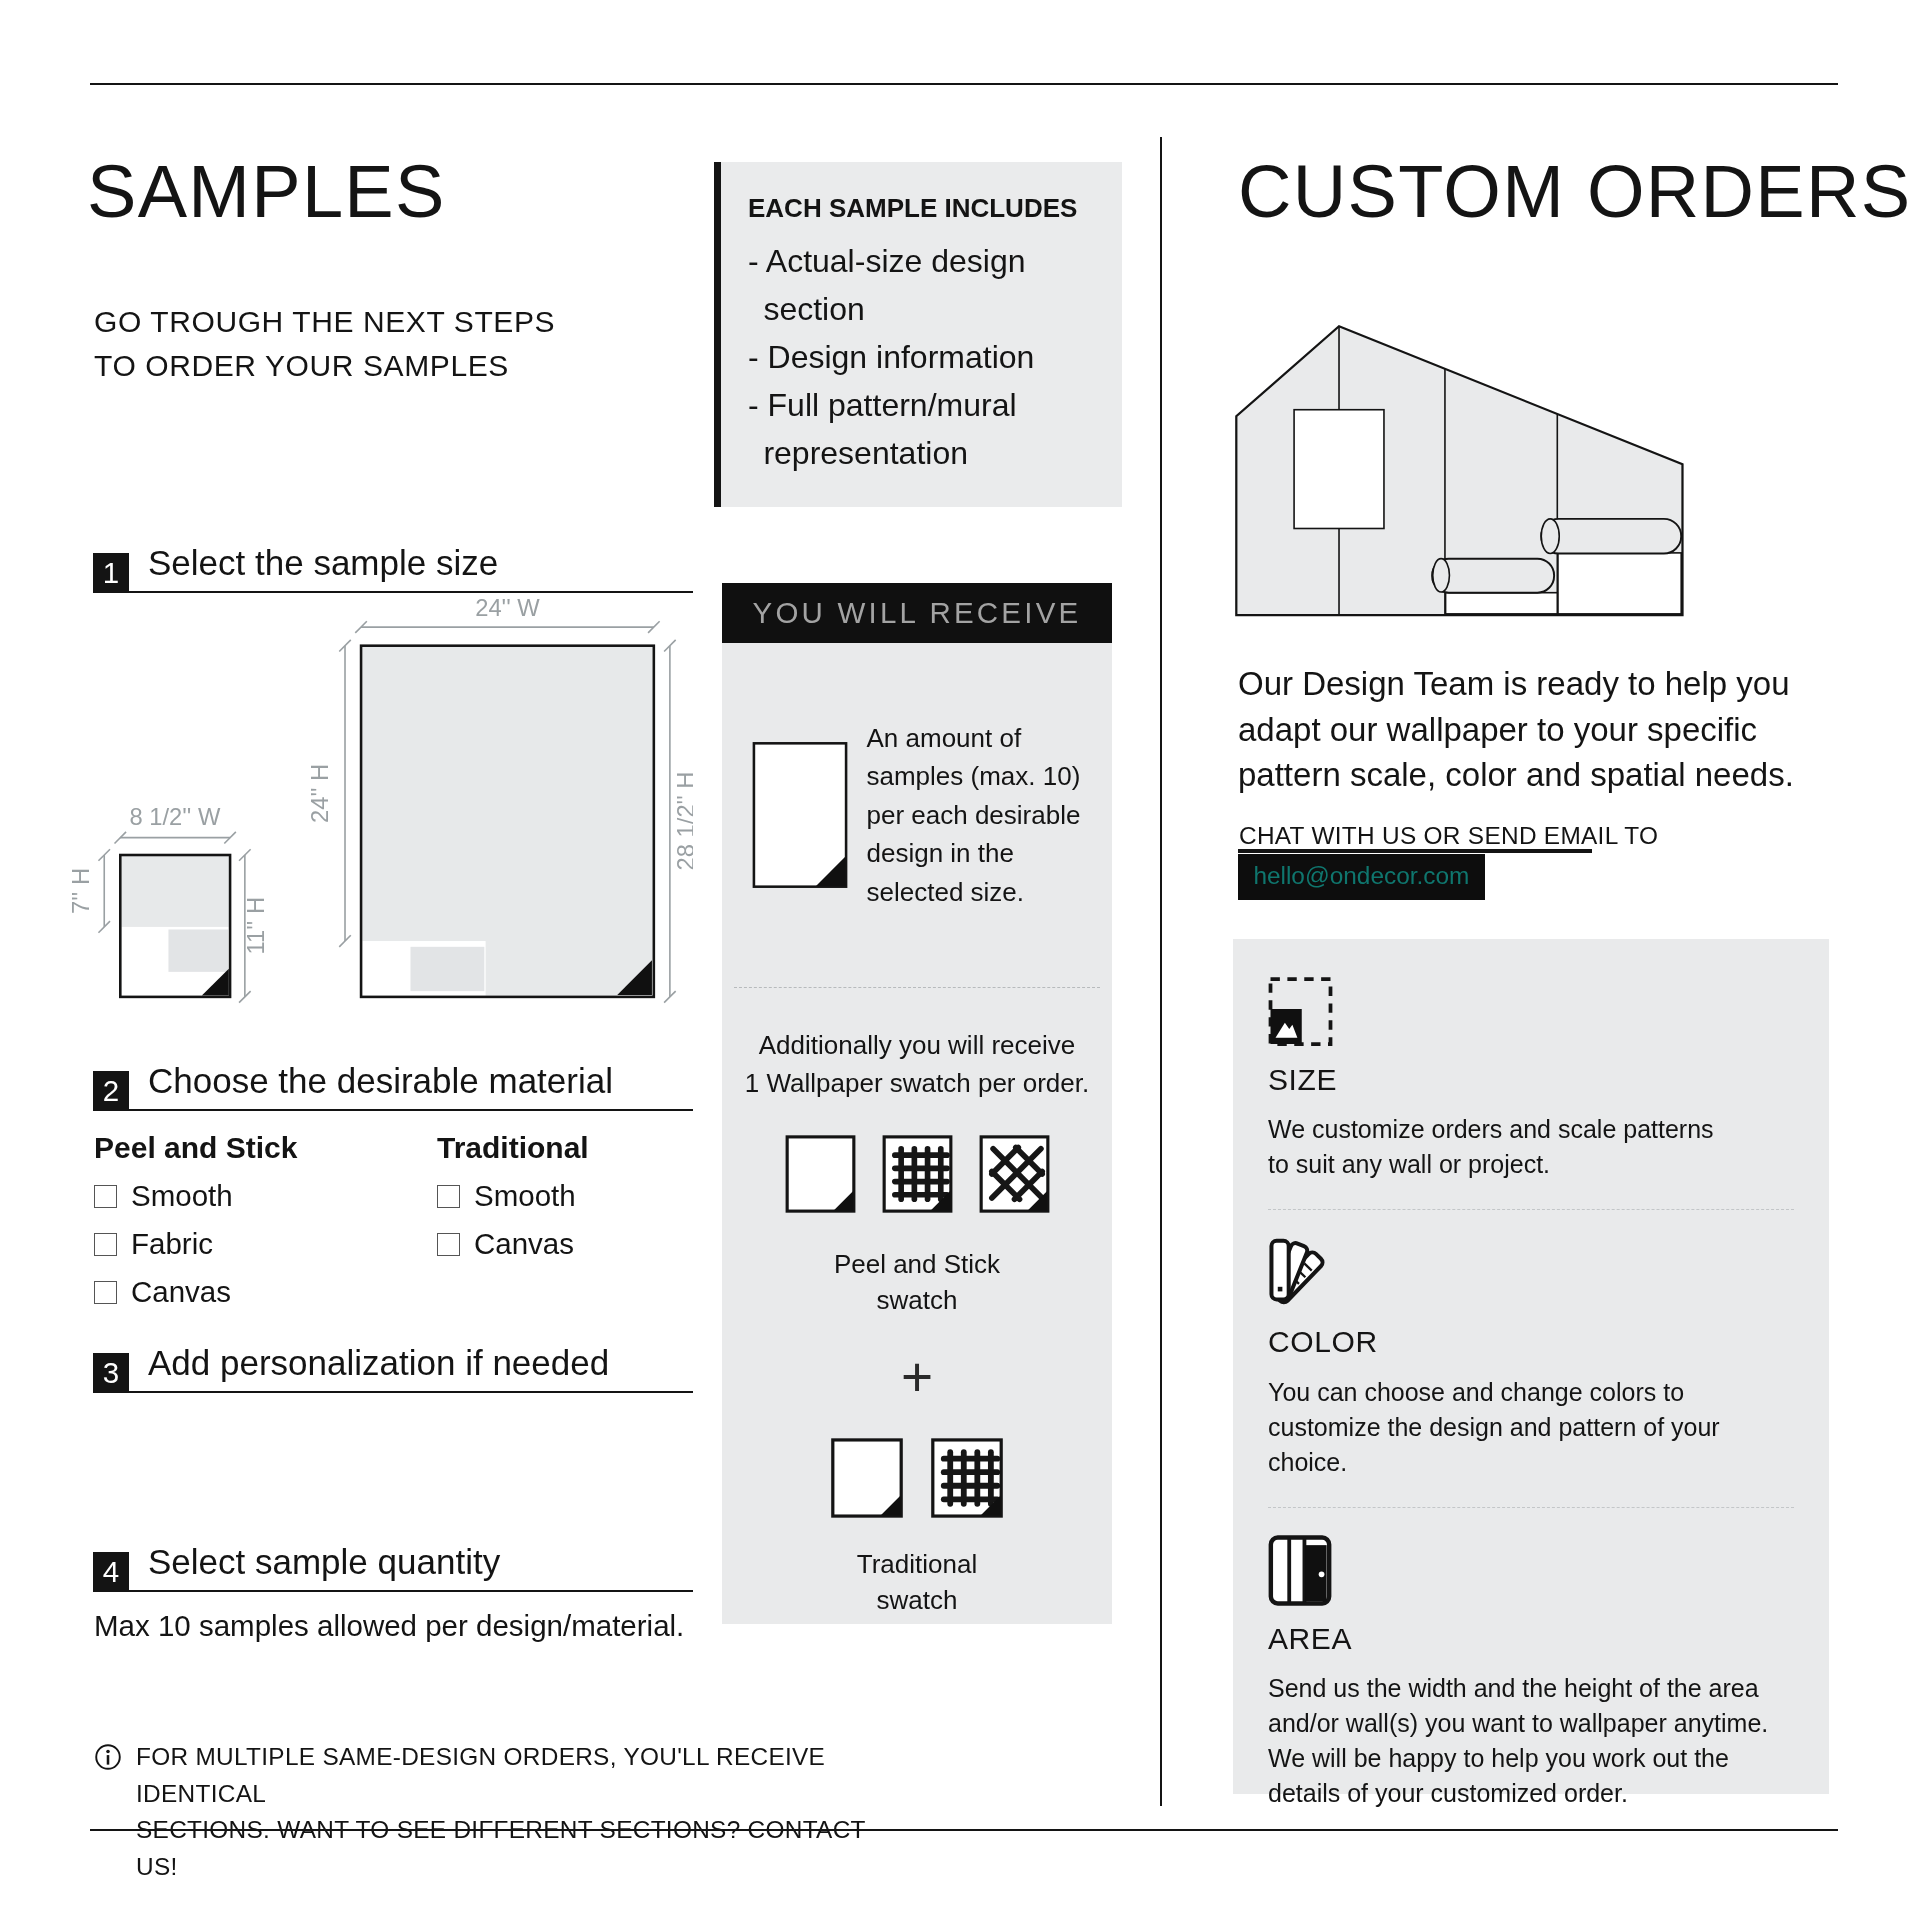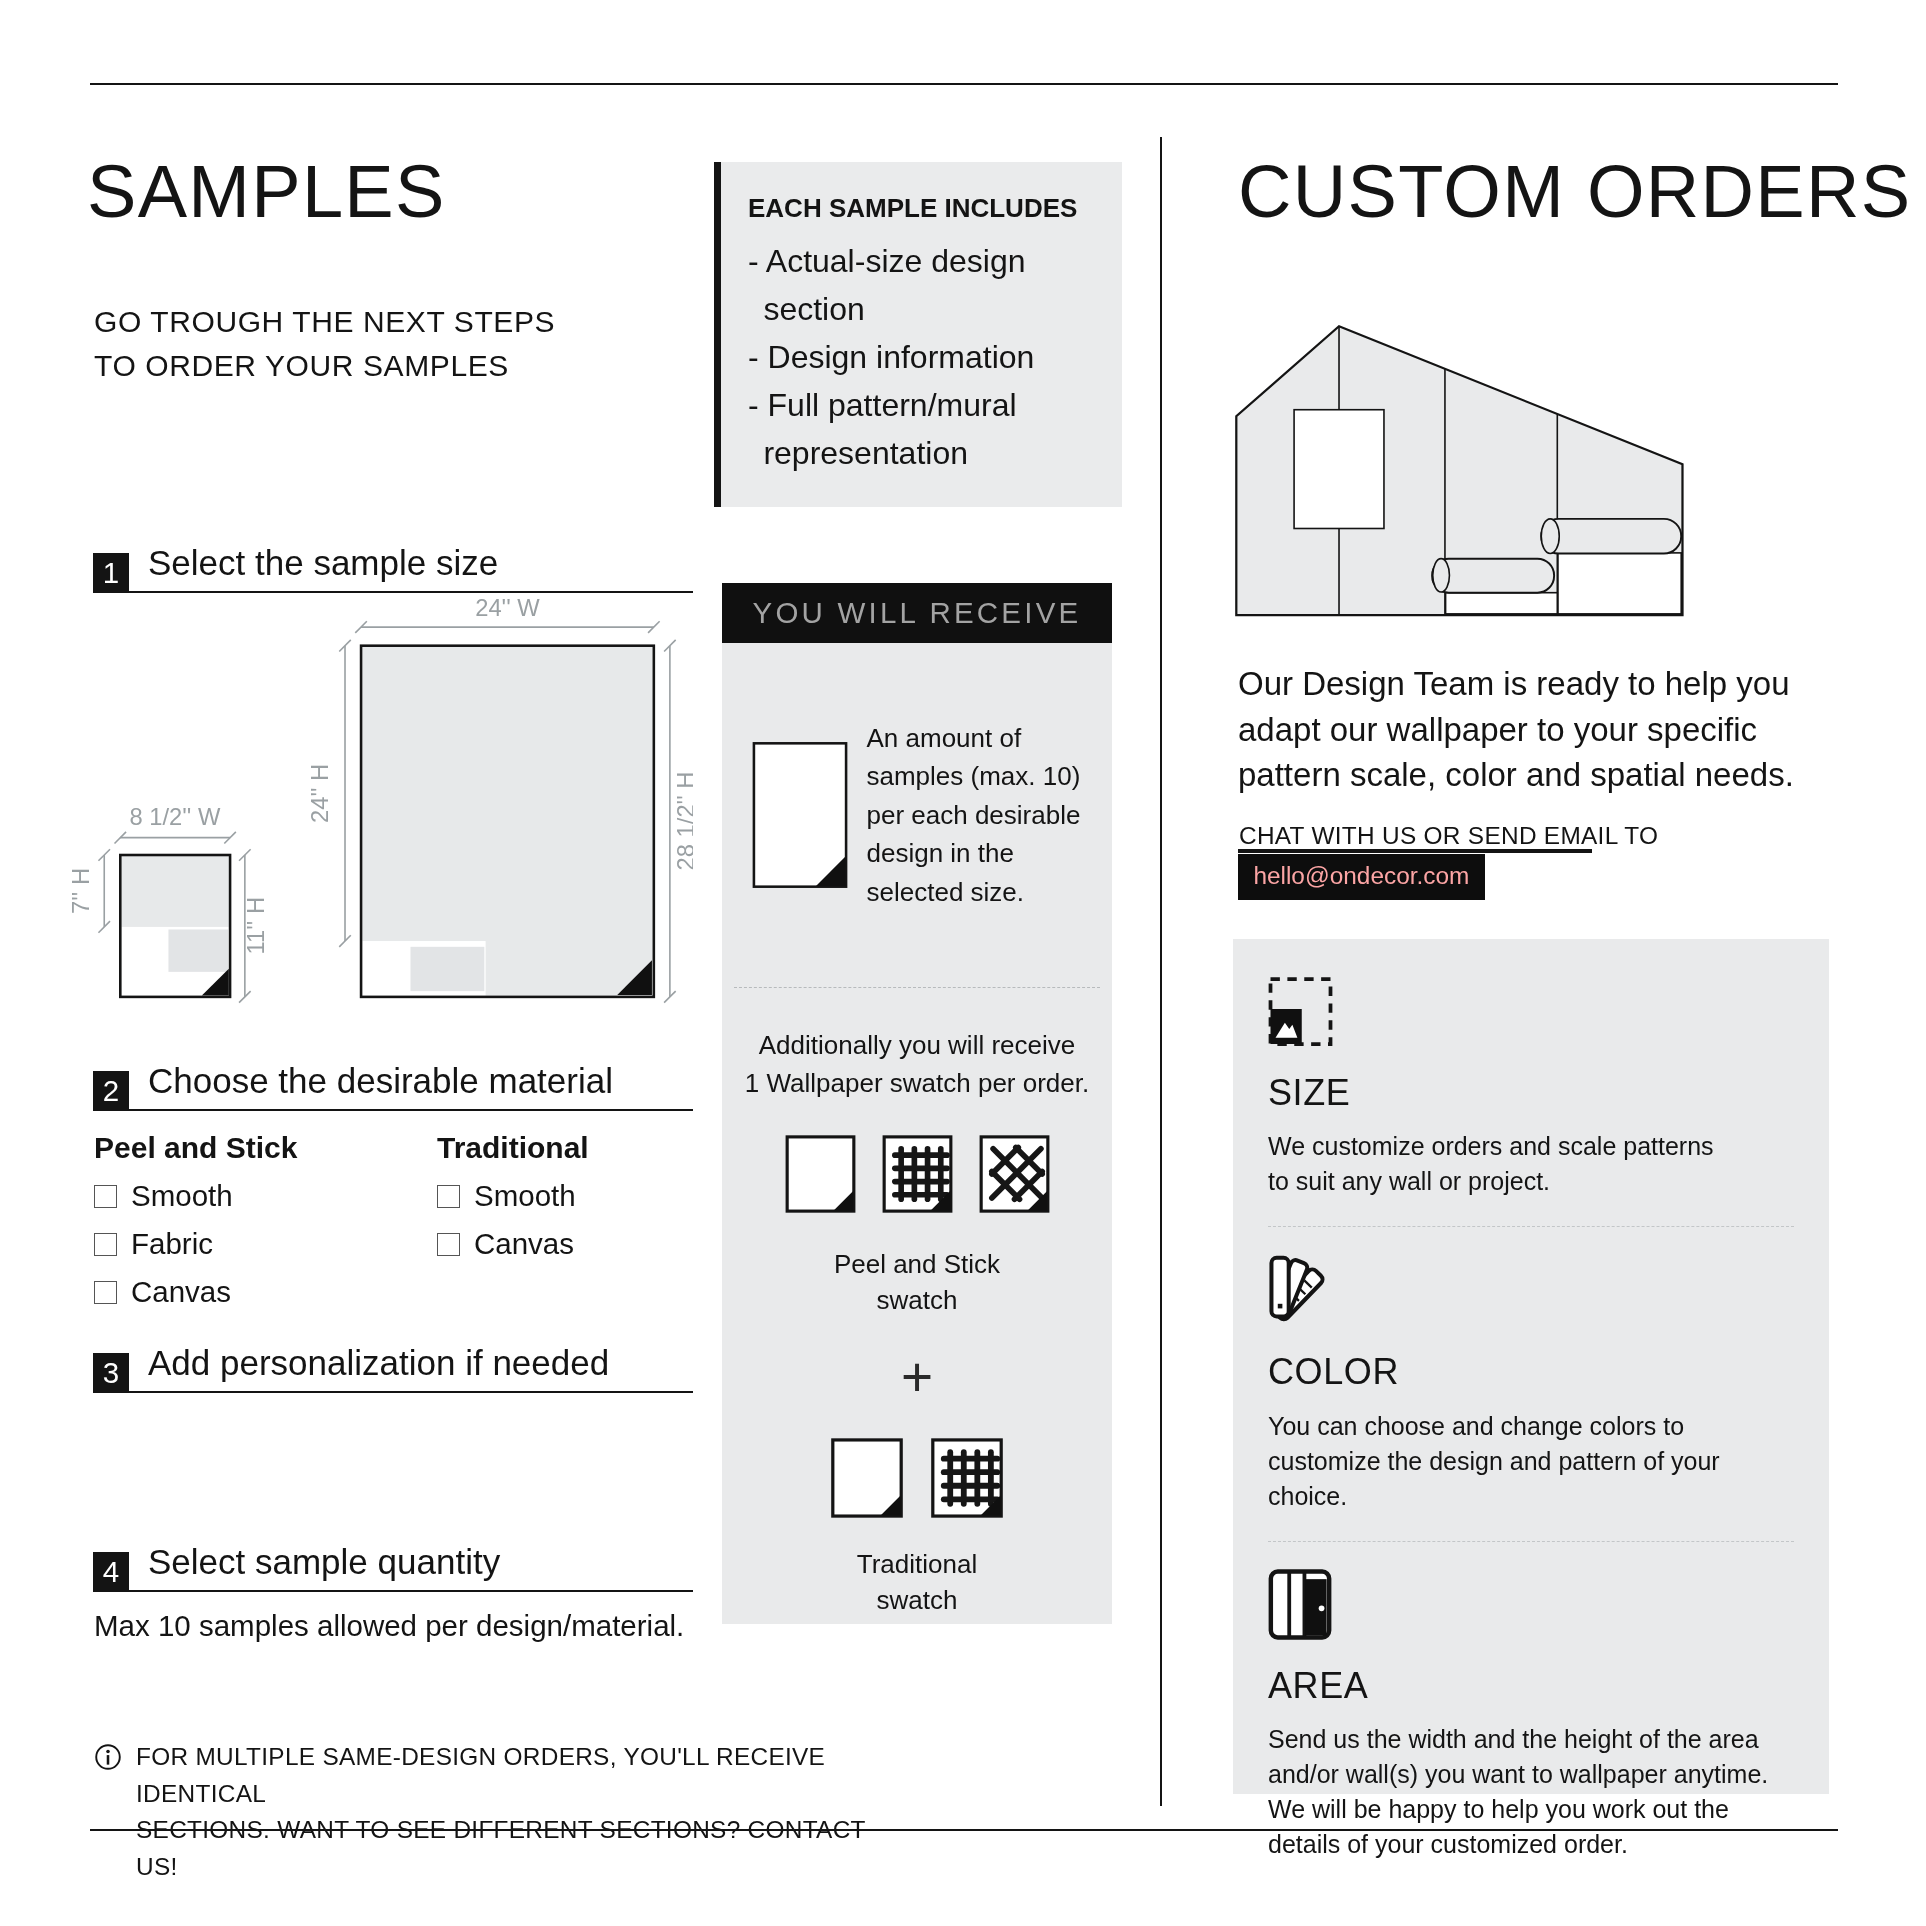--- a/index.html
+++ b/index.html
@@ -26,24 +26,24 @@
   .amount-row{display:flex;gap:19px;align-items:center;padding:76px 19px 0 29.5px;}
   .amount-text{font-size:26px;line-height:1.48;white-space:pre-line;}
   .dashed{border-top:1.9px dashed #b7babc;height:0;}
   .panel .dashed{margin:76px 11.6px 0 11.6px;}
   .additionally{margin-top:39px;text-align:center;font-size:26px;line-height:1.45;white-space:pre-line;}
   .swatch-row{margin-top:32px;display:flex;justify-content:center;gap:26px;align-items:flex-start;}
   .swatch-caption{margin-top:33px;text-align:center;font-size:26px;line-height:1.4;white-space:pre-line;}
   .plus{margin-top:26px;text-align:center;font-size:55px;font-weight:300;color:#2a2a2a;}
   .paragraph{font-size:33px;line-height:1.38;white-space:pre-line;}
   .chat-label{font-size:24.4px;letter-spacing:0.3px;}
-  .email-chip{position:absolute;left:1238px;top:854px;background:#0d0d0d;color:#fca5a5;font-size:24.4px;padding:8.3px 15.4px 9.6px 15.4px;}
+  .email-chip{position:absolute;left:1238px;top:854px;background:#0d0d0d;color:#0f766e;font-size:24.4px;padding:8.3px 15.4px 9.6px 15.4px;}
   .custom-box{position:absolute;left:1233px;top:939px;width:596px;height:855px;box-sizing:border-box;
               background:#e9eaeb;padding:37px 35px 26px 35px;}
-  .feature-heading{font-size:36px;letter-spacing:0.6px;margin-top:23px;}
+  .feature-heading{font-size:30px;letter-spacing:0.6px;margin-top:14px;}
   .feature-body{font-size:25px;line-height:1.4;margin-top:15.4px;white-space:pre-line;}
   .custom-box .dashed{margin:27px 0;border-top-color:#c3c6c8;}
   .note{position:absolute;left:94px;top:1739px;width:809px;display:flex;gap:14px;align-items:flex-start;justify-content:space-between;}
   .note-text{font-size:24.4px;line-height:1.5;letter-spacing:0.3px;white-space:pre-line;}
   svg text{font-family:"Liberation Sans", sans-serif;}
 </style>
 </head>
 <body>
 
 <div class="page">

